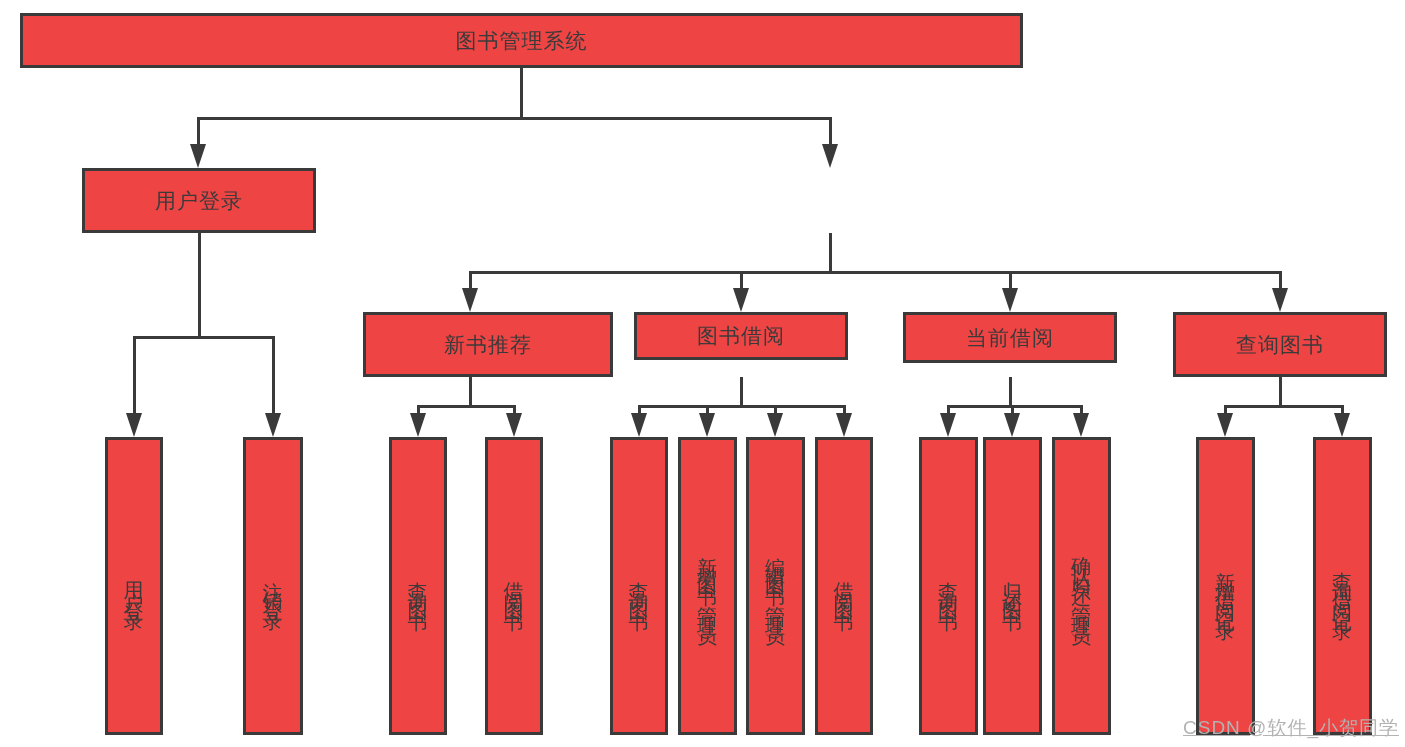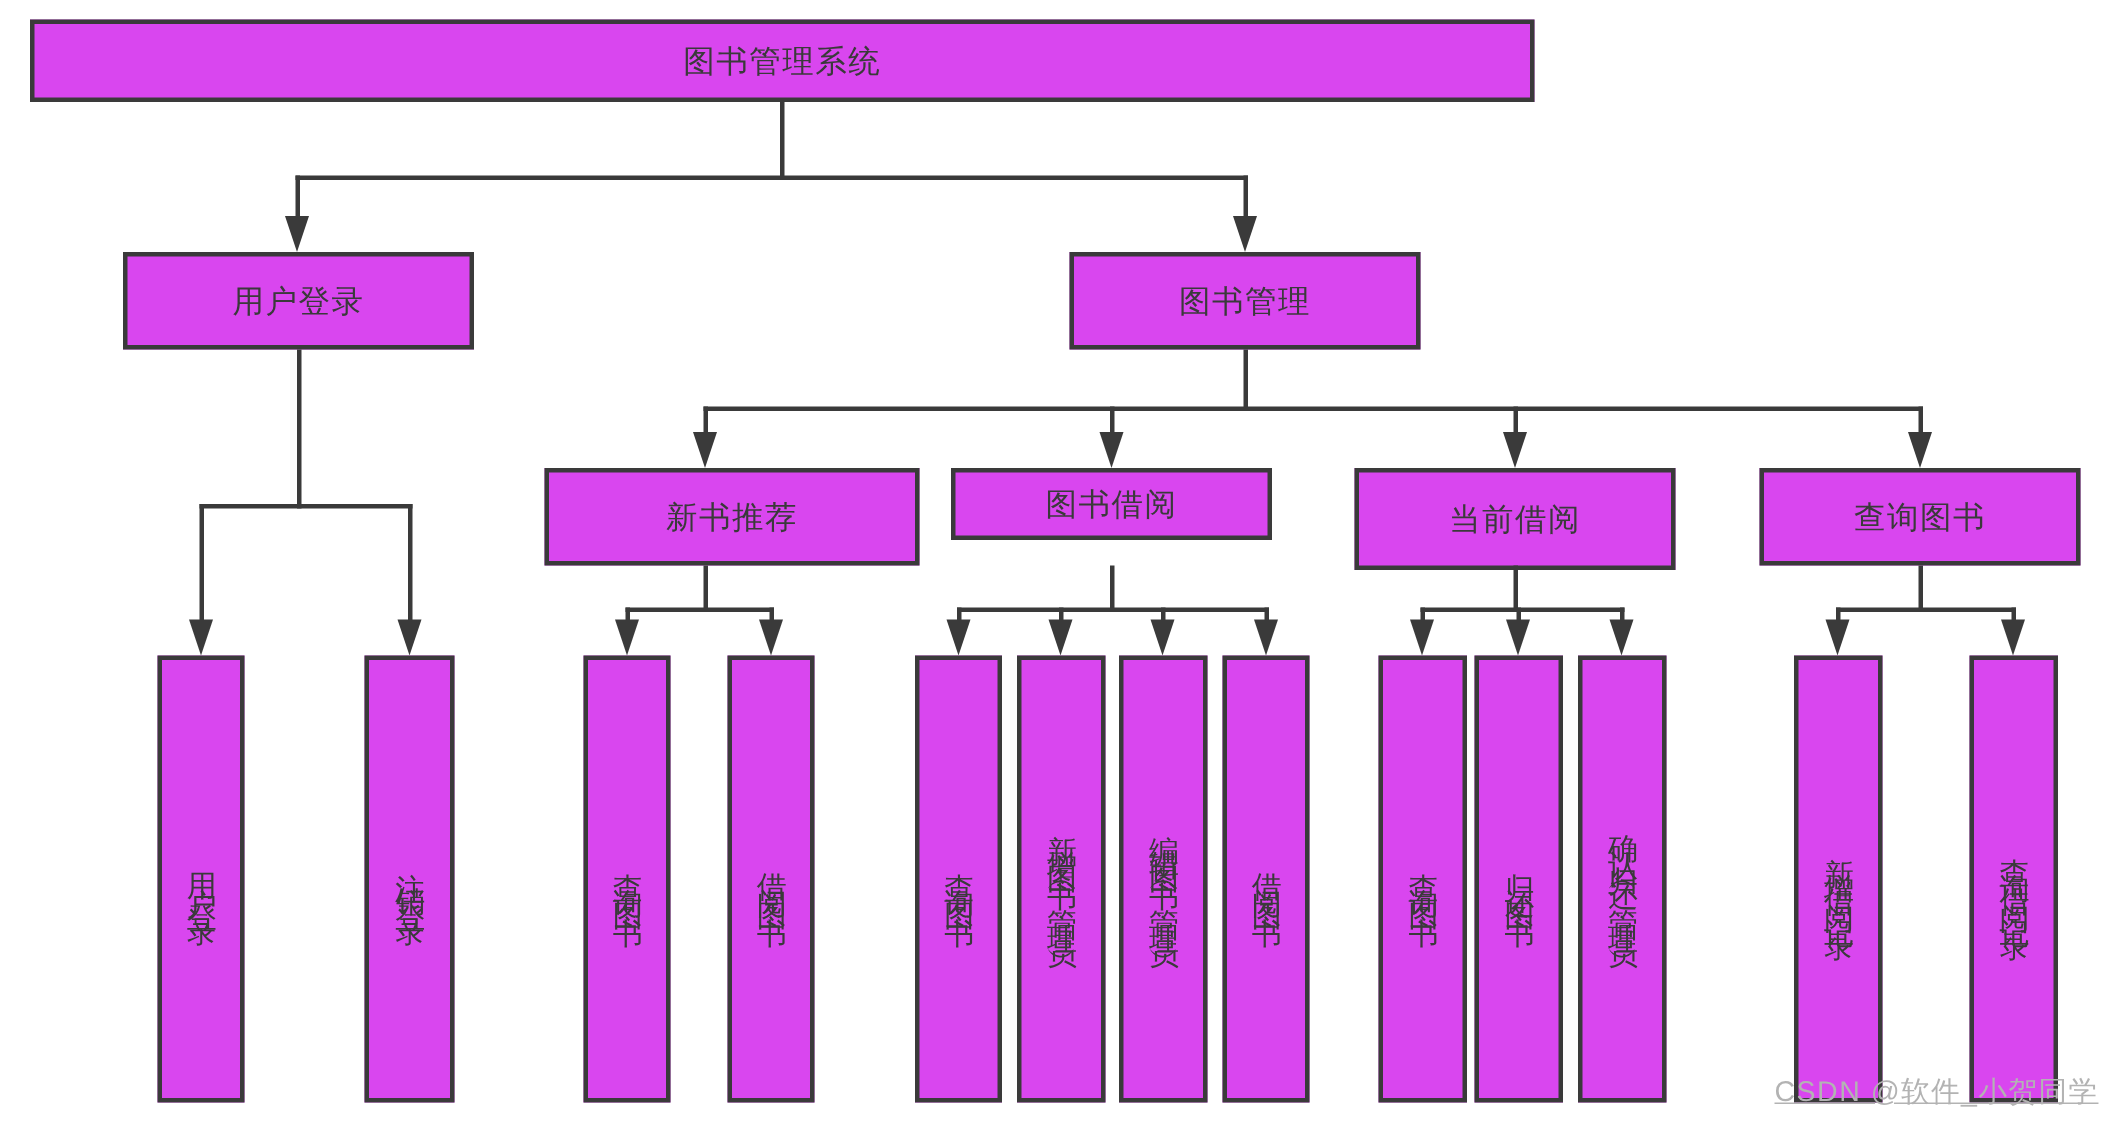--- a/index.html
+++ b/index.html
@@ -10,21 +10,21 @@
   .stage{
     position:relative;
     width:1405px;height:747px;
     background:#ffffff;
     font-family:"Liberation Sans", sans-serif;
     overflow:hidden;
   }
   .box{
     position:absolute;
     box-sizing:border-box;
-    background:#d946ef;
+    background:#ef4444;
     border:3px solid var(--line);
     display:flex;
     align-items:center;
     justify-content:center;
     color:#3a3a3a;
   }
   .box.h span{
     font-size:21px;
     letter-spacing:1px;
     white-space:nowrap;
@@ -76,23 +76,20 @@
 
   <div class="vline" style="left:519.5px;top:68px;height:52px"></div>
   <div class="hline" style="left:196.5px;top:117px;width:635px"></div>
   <div class="vline" style="left:196.5px;top:117px;height:30px"></div>
   <div class="arrow" style="left:198px;top:144px"></div>
   <div class="vline" style="left:828.5px;top:117px;height:30px"></div>
   <div class="arrow" style="left:830px;top:144px"></div>
 
   <div class="box h" style="left:82px;top:168px;width:234px;height:65px">
     <span>用户登录</span>
-  </div>
-  <div class="box h" style="left:713px;top:168px;width:234px;height:65px">
-    <span>图书管理</span>
   </div>
 
   <div class="vline" style="left:197.5px;top:233px;height:106px"></div>
   <div class="hline" style="left:132.5px;top:336px;width:142px"></div>
   <div class="vline" style="left:132.5px;top:336px;height:78px"></div>
   <div class="arrow" style="left:134px;top:413px"></div>
   <div class="vline" style="left:271.5px;top:336px;height:78px"></div>
   <div class="arrow" style="left:273px;top:413px"></div>
 
   <div class="vline" style="left:828.5px;top:233px;height:41px"></div>
@@ -105,21 +102,21 @@
   <div class="arrow" style="left:1010px;top:288px"></div>
   <div class="vline" style="left:1278.5px;top:271px;height:20px"></div>
   <div class="arrow" style="left:1280px;top:288px"></div>
 
   <div class="box h" style="left:363px;top:312px;width:250px;height:65px">
     <span>新书推荐</span>
   </div>
   <div class="box h" style="left:634px;top:312px;width:214px;height:48px">
     <span>图书借阅</span>
   </div>
-  <div class="box h" style="left:903px;top:312px;width:214px;height:68px">
+  <div class="box h" style="left:903px;top:312px;width:214px;height:51px">
     <span>当前借阅</span>
   </div>
   <div class="box h" style="left:1173px;top:312px;width:214px;height:65px">
     <span>查询图书</span>
   </div>
 
   <div class="vline" style="left:468.5px;top:377px;height:31px"></div>
   <div class="hline" style="left:416.5px;top:405px;width:99px"></div>
   <div class="vline" style="left:416.5px;top:405px;height:10px"></div>
   <div class="arrow" style="left:418px;top:413px"></div>

